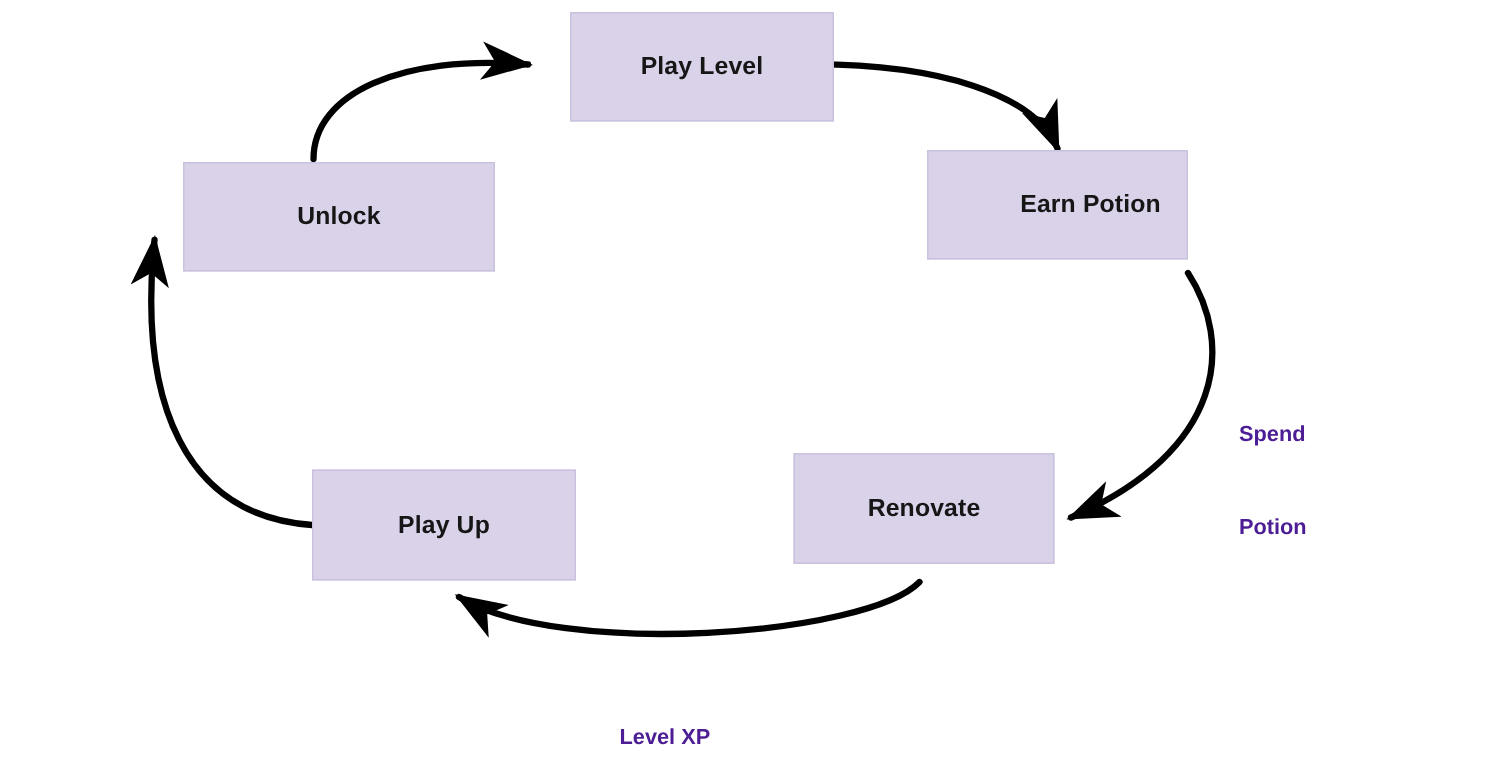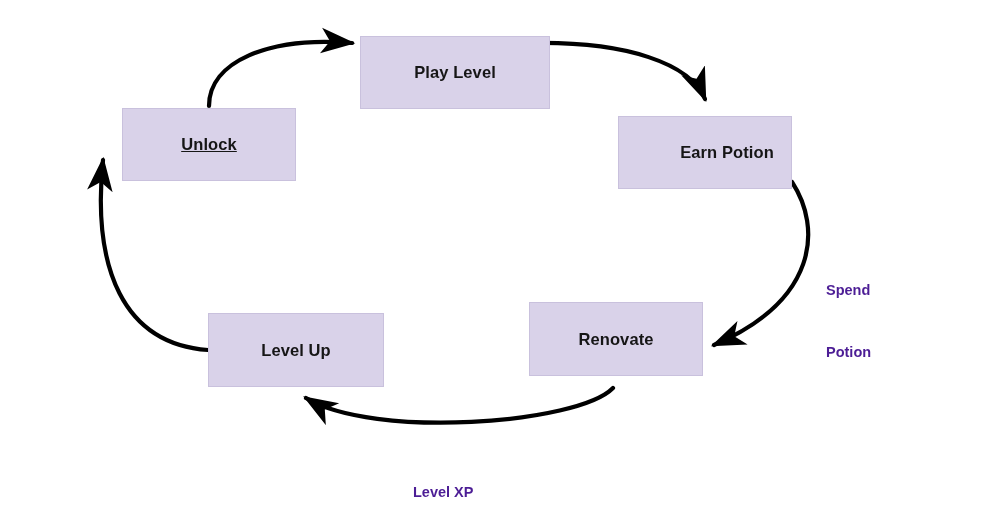--- a/index.html
+++ b/index.html
@@ -44,23 +44,23 @@
   }
   .edge-label {
     position: absolute;
     color: #4c1d95;
     font-size: 14.5px;
     font-weight: bold;
     line-height: 1.42;
     white-space: pre;
   }
   .edge-label span { display: block; }
-  #node-play-level  { left: 360px; top: 8px;   width: 190px; height: 73px; margin-top: 28px; }
-  #node-earn-potion { left: 618px; top: 116px; width: 174px; height: 73px; padding-left: 44px; }
-  #node-unlock      { left: 122px; top: 108px; width: 174px; height: 73px; text-decoration: underline; }
+  #node-play-level  { left: 380px; top: 8px;   width: 176px; height: 73px; }
+  #node-earn-potion { left: 618px; top: 100px; width: 174px; height: 73px; padding-left: 44px; }
+  #node-unlock      { left: 122px; top: 108px; width: 208px; height: 73px; }
   #node-rank-up     { left: 208px; top: 313px; width: 176px; height: 74px; }
   #node-renovate    { left: 529px; top: 302px; width: 174px; height: 74px; }
   #label-spend-potion { left: 826px; top: 239px; }
   #label-earn-xp-coins { left: 413px; top: 441px; }
 </style>
 </head>
 <body>
 
 <div id="canvas">
 
@@ -88,21 +88,21 @@
 
   <div class="node" id="node-earn-potion">
     <span>Earn Potion</span>
   </div>
 
   <div class="node" id="node-renovate">
     <span>Renovate</span>
   </div>
 
   <div class="node" id="node-rank-up">
-    <span>Level Up</span>
+    <span>Play Up</span>
   </div>
 
   <div class="node" id="node-unlock">
     <span>Unlock</span>
   </div>
 
   <div class="edge-label" id="label-spend-potion">
     <span>Spend</span>
     <span>Potion</span>
   </div>

